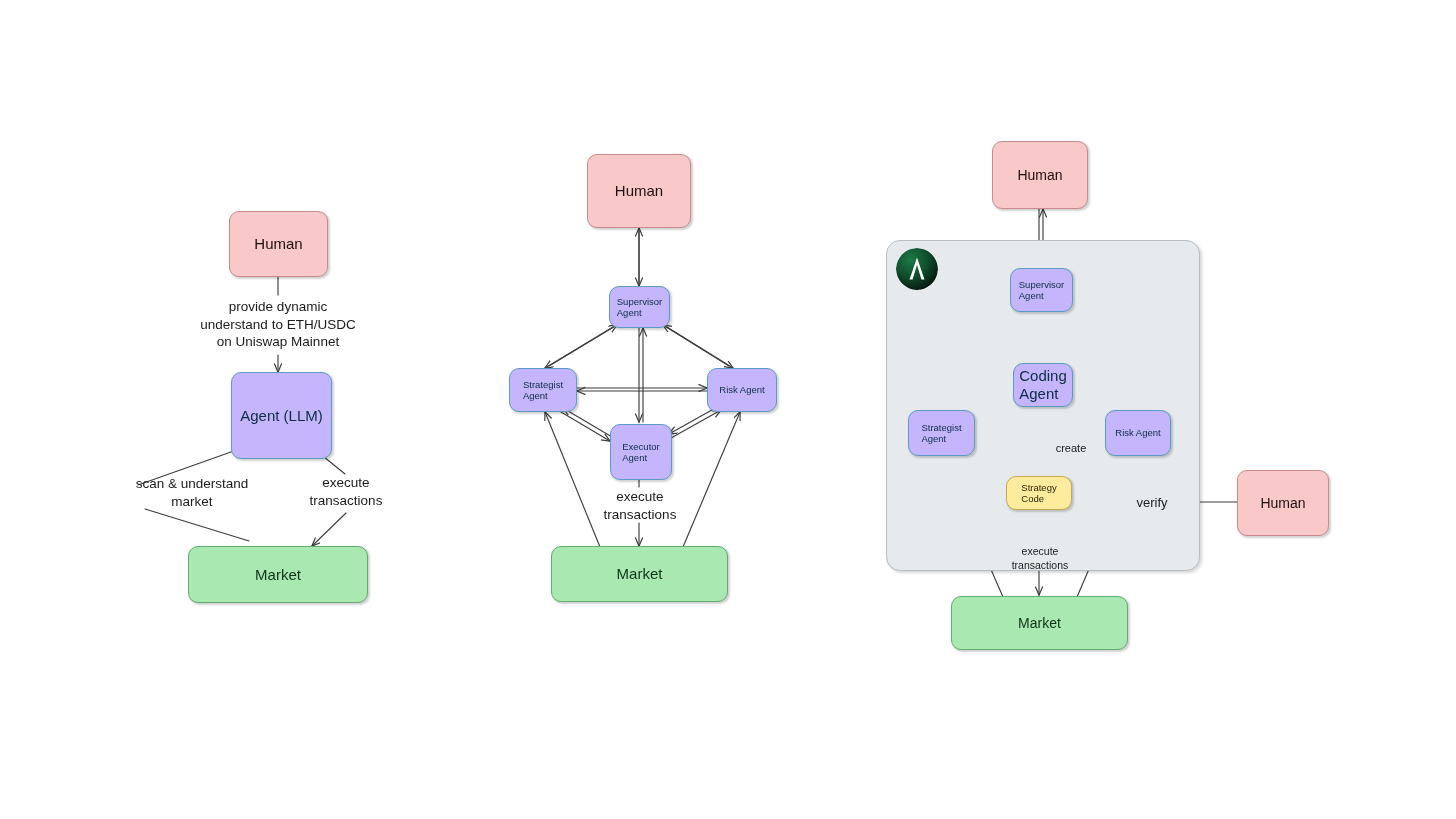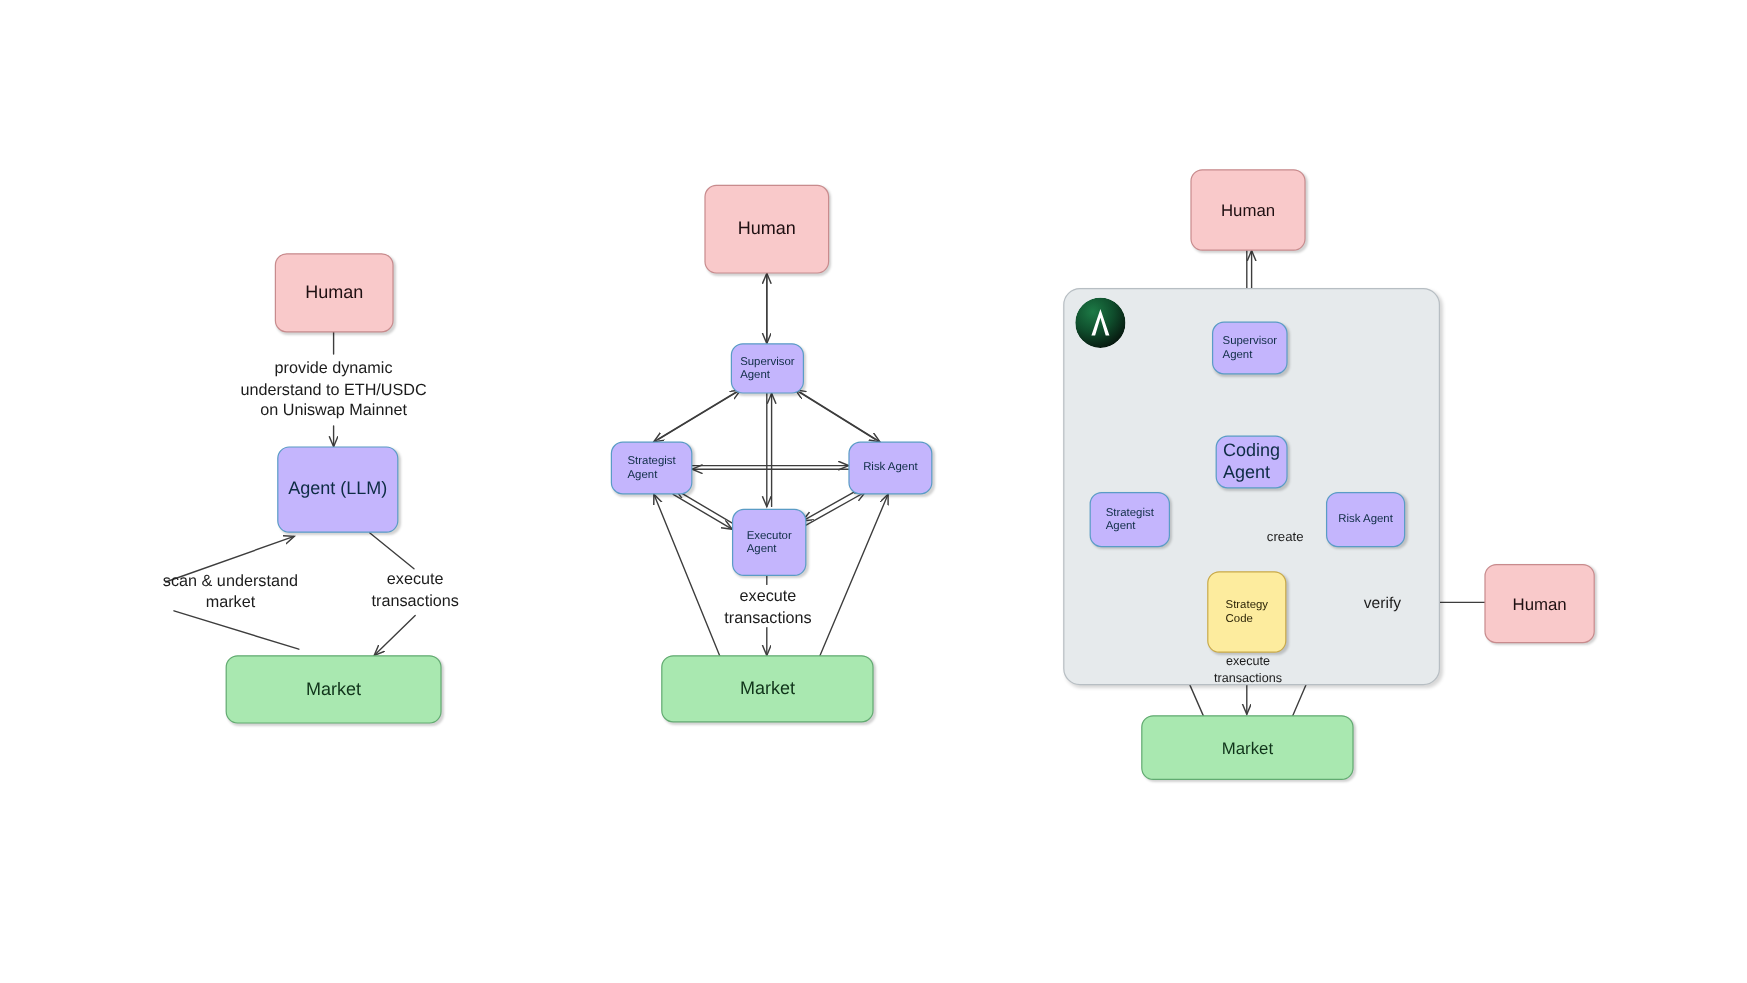--- a/index.html
+++ b/index.html
@@ -236,21 +236,21 @@
   <div class="brand-logo" style="left:896px; top:248px; width:42px; height:42px;">
     <svg width="42" height="42" viewBox="0 0 42 42">
       <circle cx="21" cy="21" r="21" fill="url(#logoGrad)"></circle>
       <path d="M21 9.5 L28.5 31.5 L25.4 31.5 L21 16.8 L16.6 31.5 L13.5 31.5 Z" fill="#ffffff"></path>
       <path d="M21 9.5 L21 16.8 L19.6 21.4 Z" fill="#0f4d2c" opacity="0"></path>
     </svg>
   </div>
 
   <div class="node n-human" style="left:229px; top:211px; width:99px; height:66px; font-size:15px;">Human</div>
 
-  <div class="node n-agent" style="left:231px; top:372px; width:101px; height:72px; font-size:15px;">Agent (LLM)</div>
+  <div class="node n-agent" style="left:231px; top:372px; width:101px; height:87px; font-size:15px;">Agent (LLM)</div>
 
   <div class="node n-market" style="left:188px; top:546px; width:180px; height:57px; font-size:15px;">Market</div>
 
   <div class="edge-label" style="left:178px; top:298px; width:200px; font-size:13.5px;">provide dynamic
 understand to ETH/USDC
 on Uniswap Mainnet</div>
 
   <div class="edge-label" style="left:118px; top:475px; width:148px; font-size:13.5px;">scan &amp; understand
 market</div>
 
@@ -281,21 +281,21 @@
 Agent</div>
 
   <div class="node n-agent" style="left:1013px; top:363px; width:60px; height:44px; font-size:15px;">Coding
 Agent</div>
 
   <div class="node n-agent" style="left:908px; top:410px; width:67px; height:46px; font-size:9.5px;">Strategist
 Agent</div>
 
   <div class="node n-agent" style="left:1105px; top:410px; width:66px; height:46px; font-size:9.5px;">Risk Agent</div>
 
-  <div class="node n-code" style="left:1006px; top:476px; width:66px; height:68px; font-size:9.5px;">Strategy
+  <div class="node n-code" style="left:1006px; top:476px; width:66px; height:34px; font-size:9.5px;">Strategy
 Code</div>
 
   <div class="node n-human" style="left:1237px; top:470px; width:92px; height:66px; font-size:14px;">Human</div>
 
   <div class="node n-market" style="left:951px; top:596px; width:177px; height:54px; font-size:14px;">Market</div>
 
   <div class="edge-label" style="left:1036px; top:441px; width:70px; font-size:11px;">create</div>
 
   <div class="edge-label" style="left:1124px; top:495px; width:56px; font-size:13px;">verify</div>
 

